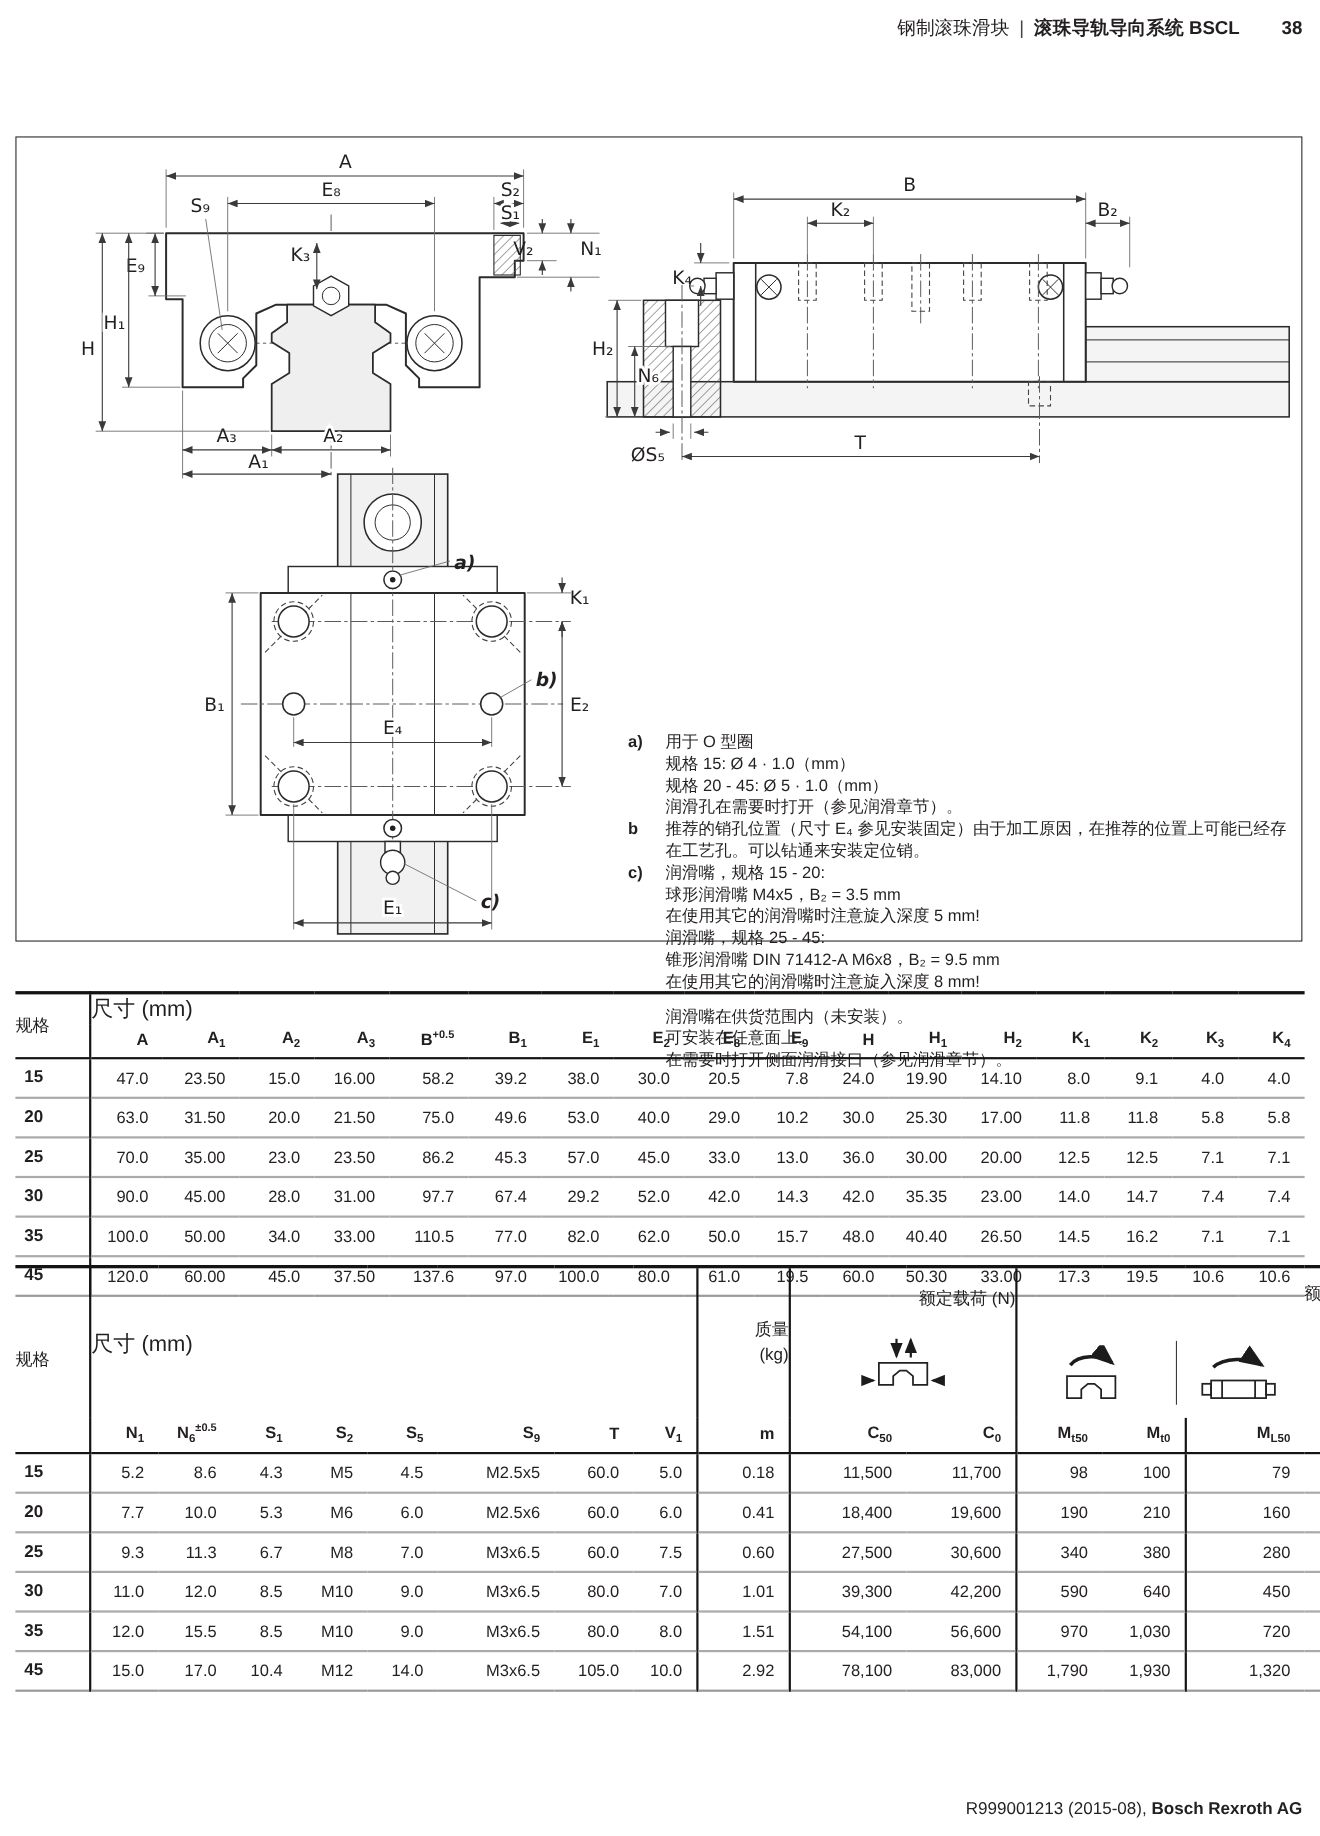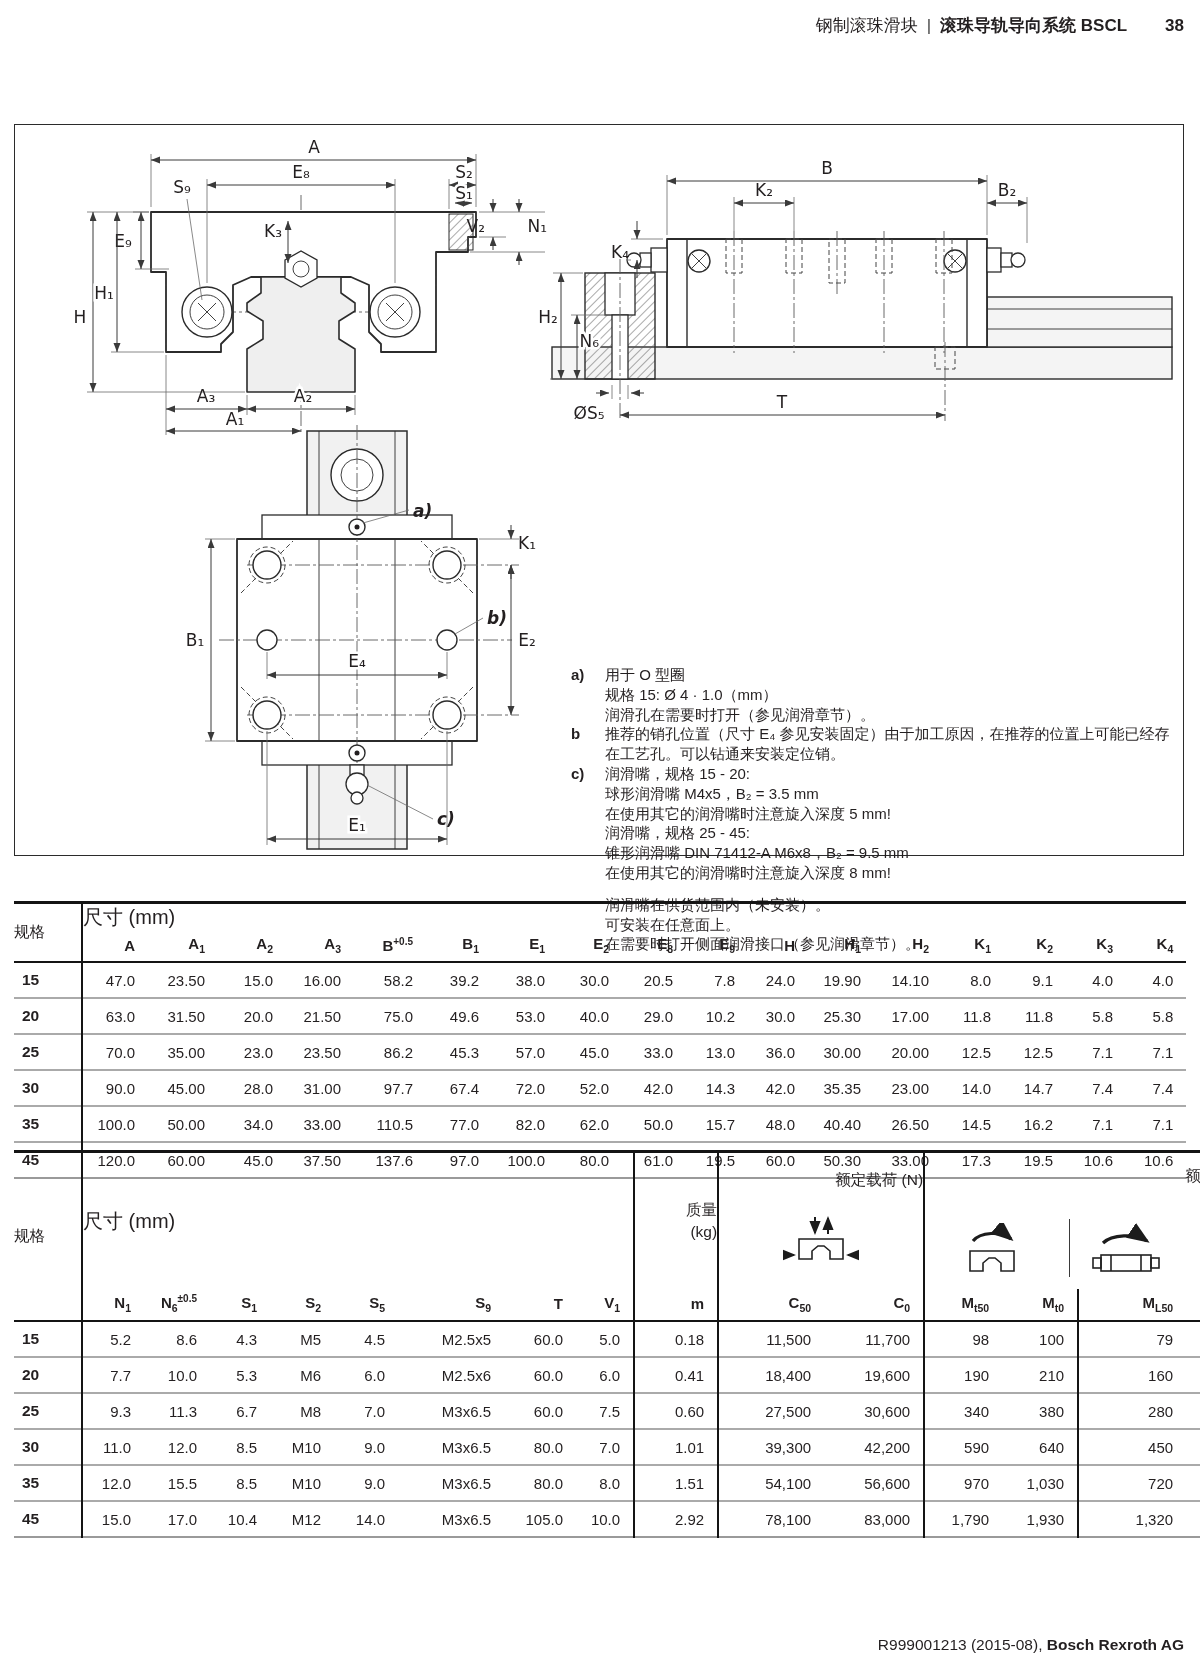--- a/index.html
+++ b/index.html
@@ -313,20 +313,24 @@
       <div class="note-line">
         <span class="note-tag">a)</span>
         <span>用于 O 型圈</span>
       </div>
       <div class="note-line">
         <span class="note-tag"></span>
         <span>规格 15: Ø 4 · 1.0（mm）</span>
       </div>
       <div class="note-line">
         <span class="note-tag"></span>
+        <span>规格 20 - 45: Ø 5 · 1.0（mm）</span>
+      </div>
+      <div class="note-line">
+        <span class="note-tag"></span>
         <span>润滑孔在需要时打开（参见润滑章节）。</span>
       </div>
       <div class="note-line">
         <span class="note-tag">b</span>
         <span>推荐的销孔位置（尺寸 E₄ 参见安装固定）由于加工原因，在推荐的位置上可能已经存</span>
       </div>
       <div class="note-line">
         <span class="note-tag"></span>
         <span>在工艺孔。可以钻通来安装定位销。</span>
       </div>
@@ -481,21 +485,21 @@
         <td>7.1</td>
       </tr>
       <tr>
         <th>30</th>
         <td>90.0</td>
         <td>45.00</td>
         <td>28.0</td>
         <td>31.00</td>
         <td>97.7</td>
         <td>67.4</td>
-        <td>72.0</td>
+        <td>29.2</td>
         <td>52.0</td>
         <td>42.0</td>
         <td>14.3</td>
         <td>42.0</td>
         <td>35.35</td>
         <td>23.00</td>
         <td>14.0</td>
         <td>14.7</td>
         <td>7.4</td>
         <td>7.4</td>

